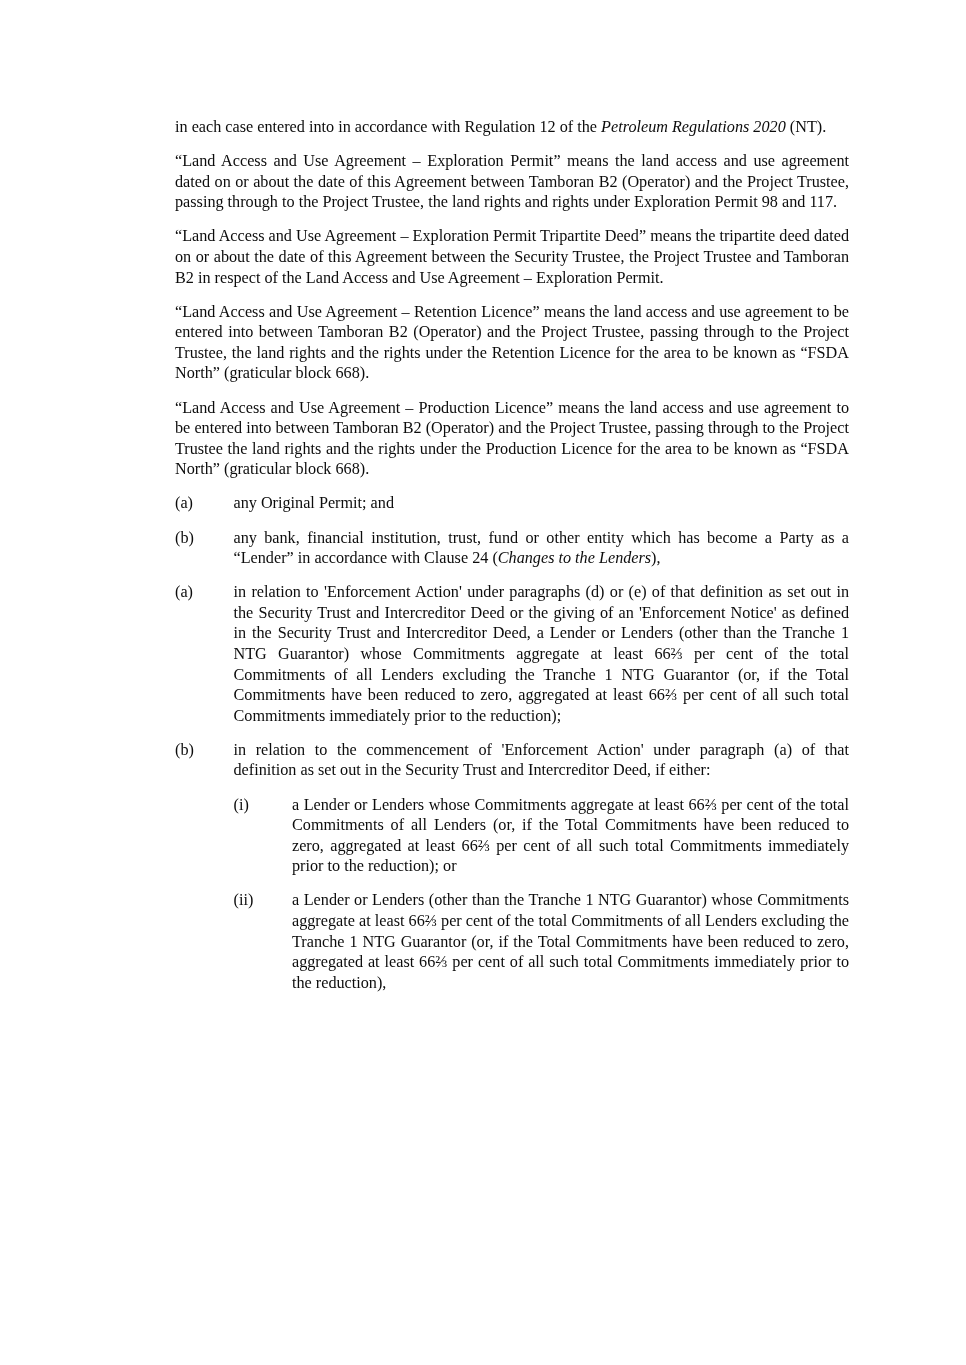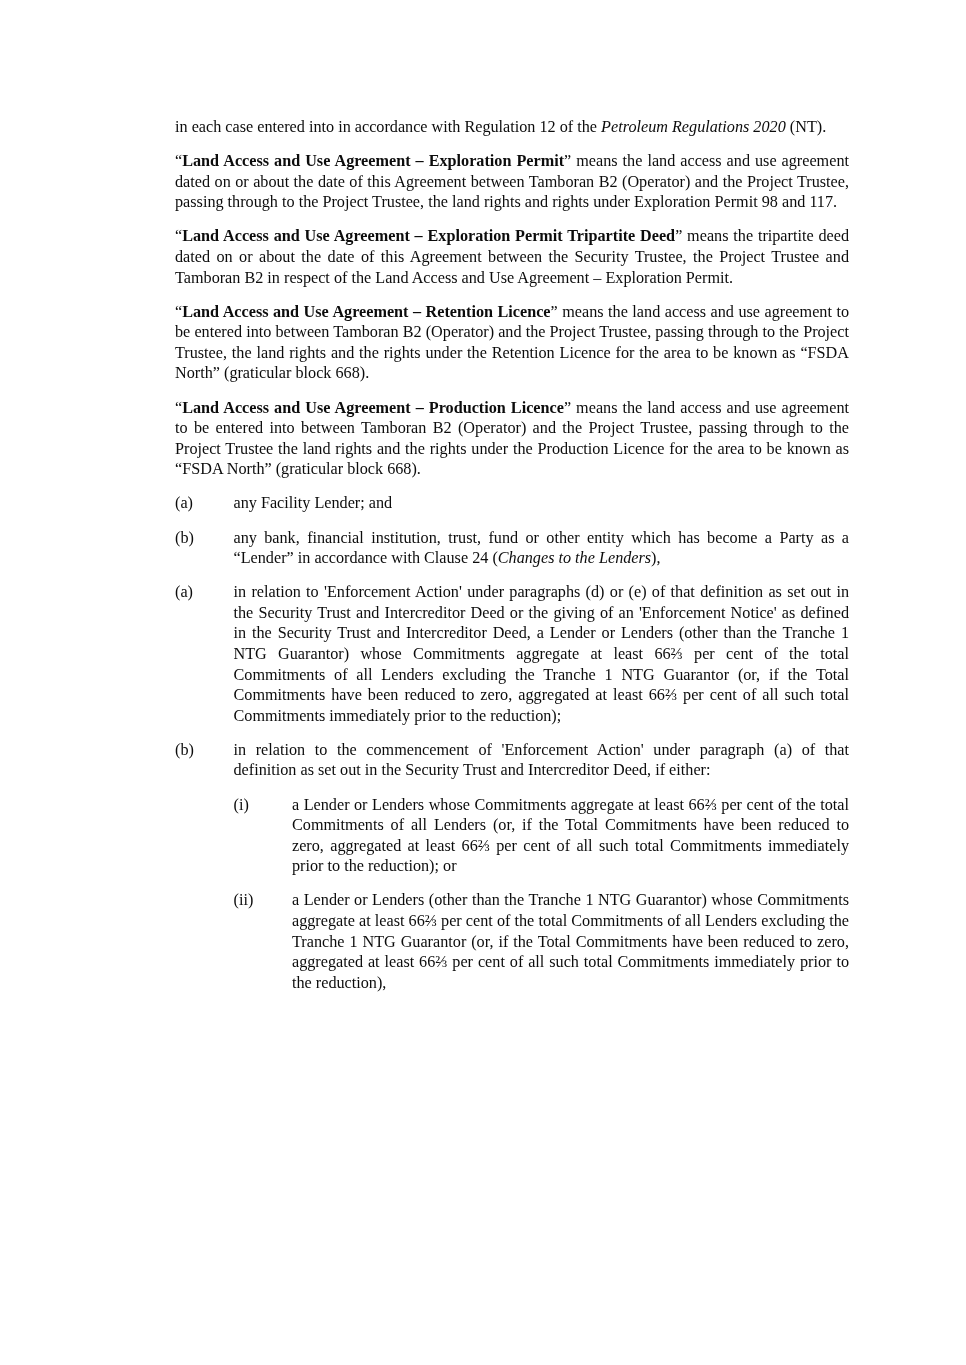--- a/index.html
+++ b/index.html
@@ -32,21 +32,21 @@
   .level-1 { display: flex; }
   .level-2 { display: flex; margin-left: 58.5px; }
   .marker {
     flex: 0 0 58.5px;
     text-align: left;
   }
   .li-text {
     flex: 1 1 auto;
     text-align: justify;
   }
-  .run-b { font-weight: bold; }
+  .run-b { font-weight: normal; }
   .run-i { font-style: italic; }
   .footer {
     position: absolute;
     left: 0;
     top: 1270px;
     width: 100%;
     text-align: center;
     padding-left: 12px;
   }
 </style>
@@ -55,21 +55,21 @@
 
 <div class="page">
   <div class="content">
       <div class="block level-0"><span class="run-p">in each case entered into in accordance with Regulation 12 of the </span><span class="run-i">Petroleum Regulations 2020</span><span class="run-p"> (NT).</span></div>
       <div class="block level-0"><span class="run-p">“</span><span class="run-b">Land Access and Use Agreement – Exploration Permit</span><span class="run-p">” means the land access and use agreement dated on or about the date of this Agreement between Tamboran B2 (Operator) and the Project Trustee, passing through to the Project Trustee, the land rights and rights under Exploration Permit 98 and 117.</span></div>
       <div class="block level-0"><span class="run-p">“</span><span class="run-b">Land Access and Use Agreement – Exploration Permit Tripartite Deed</span><span class="run-p">” means the tripartite deed dated on or about the date of this Agreement between the Security Trustee, the Project Trustee and Tamboran B2 in respect of the Land Access and Use Agreement – Exploration Permit.</span></div>
       <div class="block level-0"><span class="run-p">“</span><span class="run-b">Land Access and Use Agreement – Retention Licence</span><span class="run-p">” means the land access and use agreement to be entered into between Tamboran B2 (Operator) and the Project Trustee, passing through to the Project Trustee, the land rights and the rights under the Retention Licence for the area to be known as “FSDA North” (graticular block 668).</span></div>
       <div class="block level-0"><span class="run-p">“</span><span class="run-b">Land Access and Use Agreement – Production Licence</span><span class="run-p">” means the land access and use agreement to be entered into between Tamboran B2 (Operator) and the Project Trustee, passing through to the Project Trustee the land rights and the rights under the Production Licence for the area to be known as “FSDA North” (graticular block 668).</span></div>
       <div class="block level-1">
         <span class="marker">(a)</span>
-        <div class="li-text"><span class="run-p">any Facility Lender; and</span></div>
+        <div class="li-text"><span class="run-p">any Original Permit; and</span></div>
       </div>
       <div class="block level-1">
         <span class="marker">(b)</span>
         <div class="li-text"><span class="run-p">any bank, financial institution, trust, fund or other entity which has become a Party as a “Lender” in accordance with Clause 24 (</span><span class="run-i">Changes to the Lenders</span><span class="run-p">),</span></div>
       </div>
       <div class="block level-1">
         <span class="marker">(a)</span>
         <div class="li-text"><span class="run-p">in relation to 'Enforcement Action' under paragraphs (d) or (e) of that definition as set out in the Security Trust and Intercreditor Deed or the giving of an 'Enforcement Notice' as defined in the Security Trust and Intercreditor Deed, a Lender or Lenders (other than the Tranche 1 NTG Guarantor) whose Commitments aggregate at least 66⅔ per cent of the total Commitments of all Lenders excluding the Tranche 1 NTG Guarantor (or, if the Total Commitments have been reduced to zero, aggregated at least 66⅔ per cent of all such total Commitments immediately prior to the reduction);</span></div>
       </div>
       <div class="block level-1">

